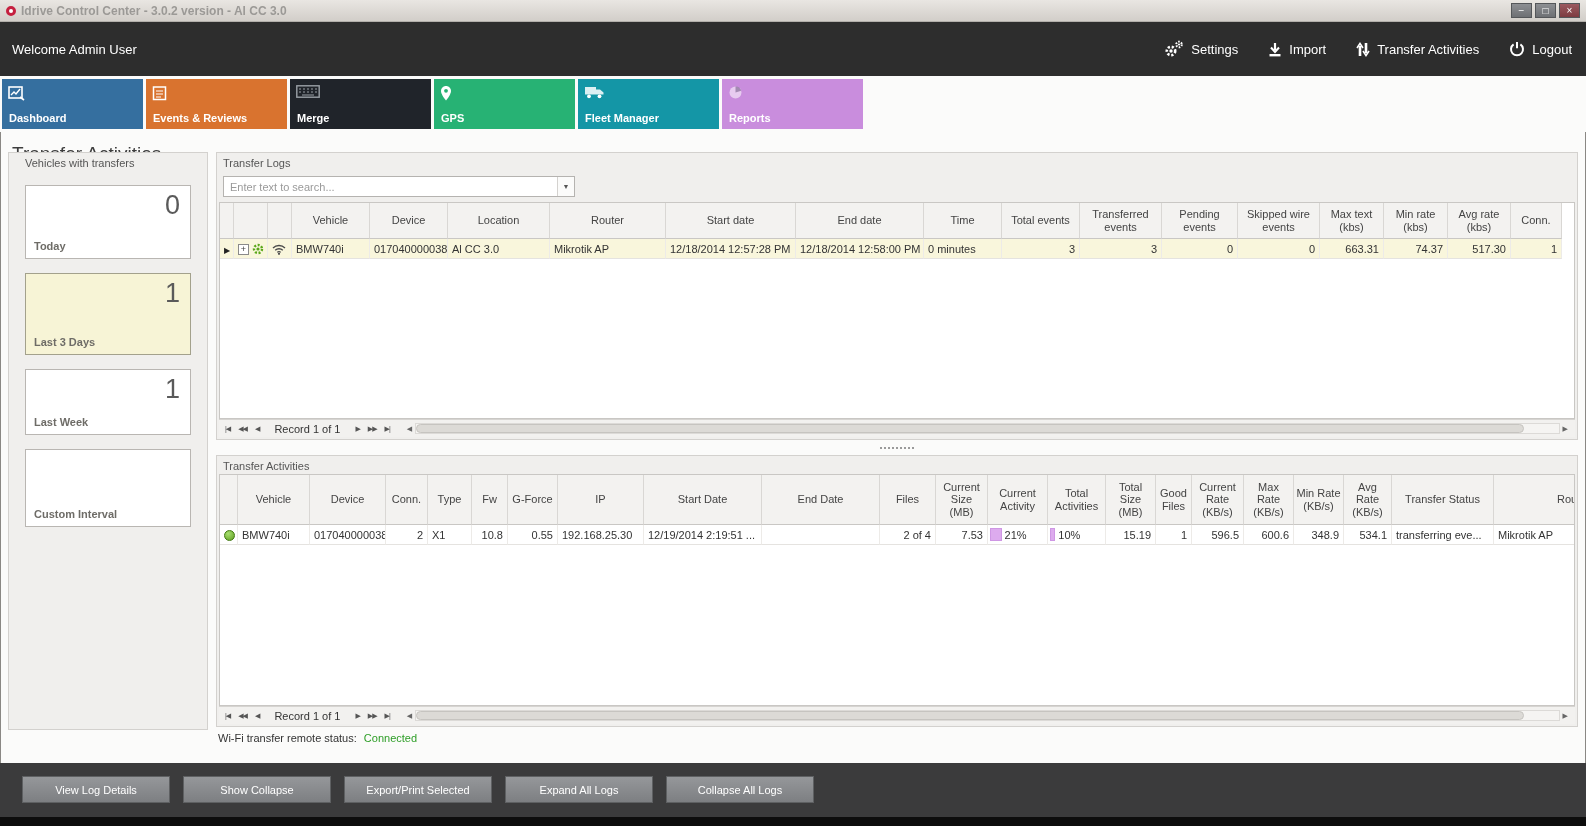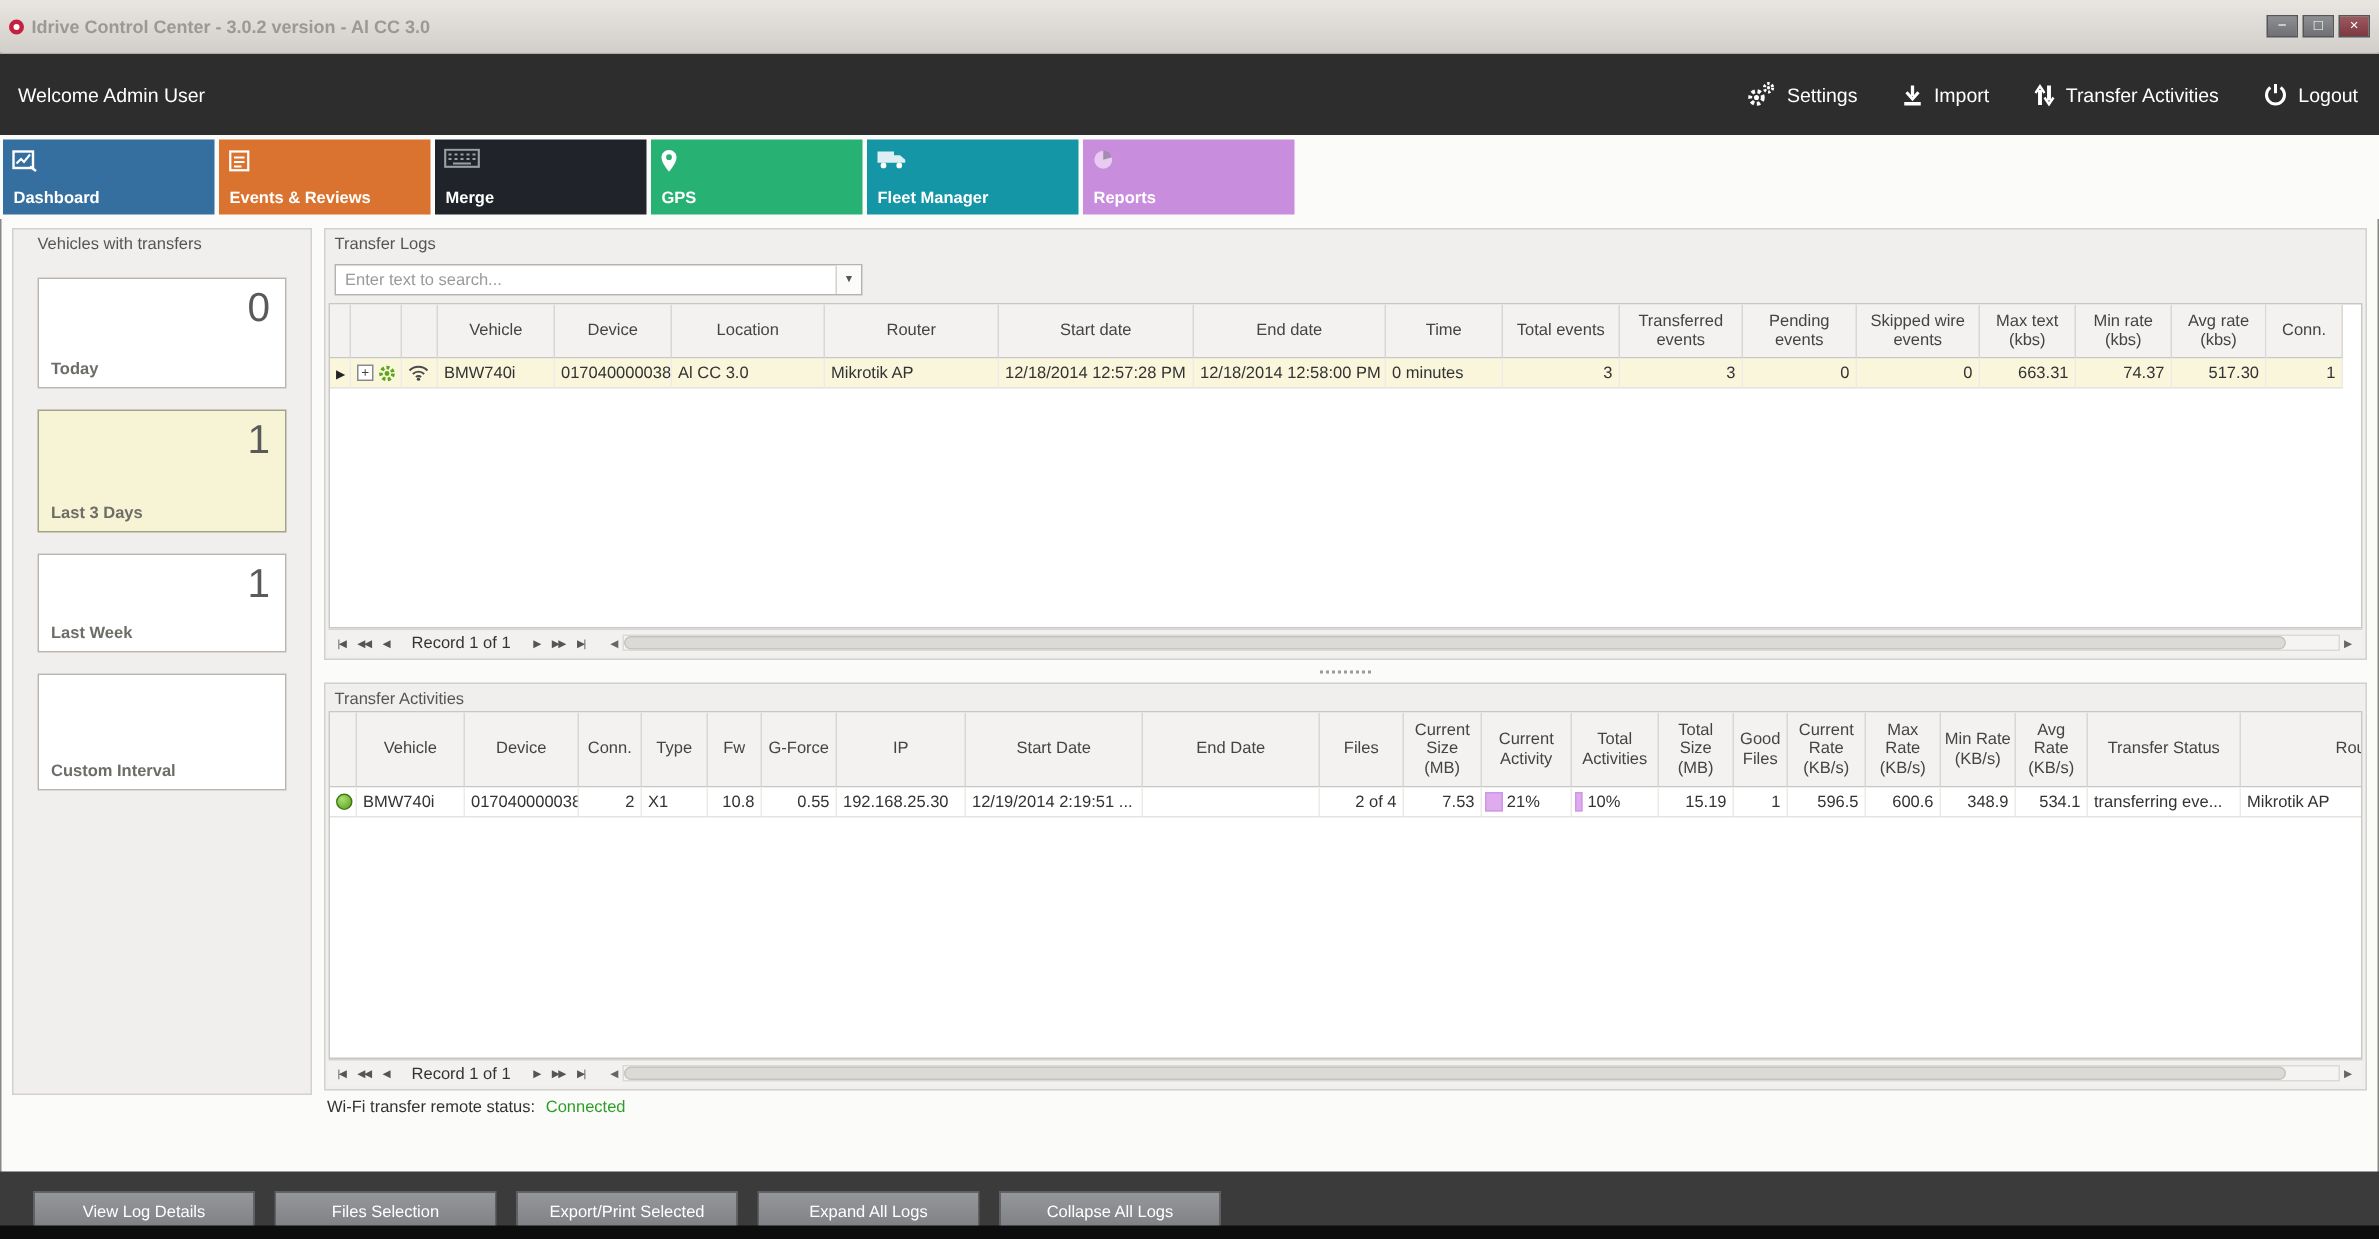--- a/index.html
+++ b/index.html
@@ -5,21 +5,21 @@
   * { box-sizing: border-box; margin: 0; padding: 0; }
   html,body { width:1586px; height:826px; }
   body {
     font-family: "Liberation Sans", sans-serif;
     background:#fbfbfa;
     position:relative;
     overflow:hidden;
     box-shadow: inset 0 0 0 1px #8a8884;
   }
   
-  .titlebar { height:36px; background:linear-gradient(#e9e6e2,#d2cec9); display:flex; align-items:center; padding:0 3px; border-bottom:1px solid #b2afaa; }
+  .titlebar { height:22px; background:linear-gradient(#e9e6e2,#d2cec9); display:flex; align-items:center; padding:0 3px; border-bottom:1px solid #b2afaa; }
   .app-logo { width:10px; height:10px; border:3px solid #c5203f; border-radius:50%; margin:0 5px 0 3px; background:#fff; }
   .window-title { font-size:12px; font-weight:bold; color:#9b9996; }
   .win-controls { margin-left:auto; display:flex; gap:3px; padding-right:3px; }
   .win-btn { width:21px; height:15px; background:linear-gradient(#8d8f93,#6e7074); color:#fff; font-size:10px; line-height:13px; text-align:center; border:1px solid #55575a; cursor:pointer; }
   .win-btn.close { background:linear-gradient(#9c5a60,#7c3a40); }
   
   .topbar { height:54px; background:#2d2d2d; display:flex; align-items:center; color:#fff; padding:0 12px; }
   .welcome { font-size:13px; }
   .topbar-actions { margin-left:auto; display:flex; gap:30px; align-items:center; padding-right:2px; }
   .action { display:flex; align-items:center; gap:7px; font-size:13px; cursor:pointer; white-space:nowrap; }
@@ -73,21 +73,21 @@
   .pbtn { font-size:7px; color:#555; letter-spacing:-1px; cursor:pointer; padding:0 2px; }
   .pager-label { margin:0 9px; white-space:nowrap; }
   .hscroll { flex:1; display:flex; align-items:center; height:13px; margin-left:8px; min-width:0; }
   .scroll-btn { font-size:7px; color:#666; padding:0 3px; cursor:pointer; }
   .scroll-track { flex:1; height:11px; background:#f5f4f2; border:1px solid #dcdad7; position:relative; }
   .scroll-thumb { position:absolute; top:0; left:0; height:100%; width:97%; background:#dcdad6; border:1px solid #c6c4c0; border-radius:5px; cursor:grab; }
   
   .status-row { padding:5px 2px; font-size:11px; color:#333; }
   .status-value { color:#2e9e27; margin-left:4px; }
   
-  .footer { position:absolute; left:0; right:0; bottom:0; height:45px; background:#3b3b3c; }
+  .footer { position:absolute; left:0; right:0; bottom:0; height:63px; background:#3b3b3c; }
   .footer-inner { padding:13px 0 0 22px; display:flex; gap:13px; }
   .fbtn { width:148px; height:27px; background:linear-gradient(#95979a,#7d7f82); border:1px solid #5e6062; color:#fff; font-size:11px; font-family:"Liberation Sans", sans-serif; cursor:pointer; }
   .footer-strip { position:absolute; left:0; right:0; bottom:0; height:9px; background:#0d0d0d; }
 </style>
 </head>
 <body>
 
 <div class="titlebar">
   <span class="app-logo"></span>
   <span class="window-title">Idrive Control Center - 3.0.2 version - Al CC 3.0</span>
@@ -421,19 +421,19 @@
       <span>Wi-Fi transfer remote status:</span>
       <span class="status-value">Connected</span>
     </div>
 
   </div>
 </div>
 
 <div class="footer">
   <div class="footer-inner">
     <button class="fbtn">View Log Details</button>
-    <button class="fbtn">Files Selection</button>
+    <button class="fbtn">Show Collapse</button>
     <button class="fbtn">Export/Print Selected</button>
     <button class="fbtn">Expand All Logs</button>
     <button class="fbtn">Collapse All Logs</button>
   </div>
   <div class="footer-strip"></div>
 </div>
 
 </body></html>

